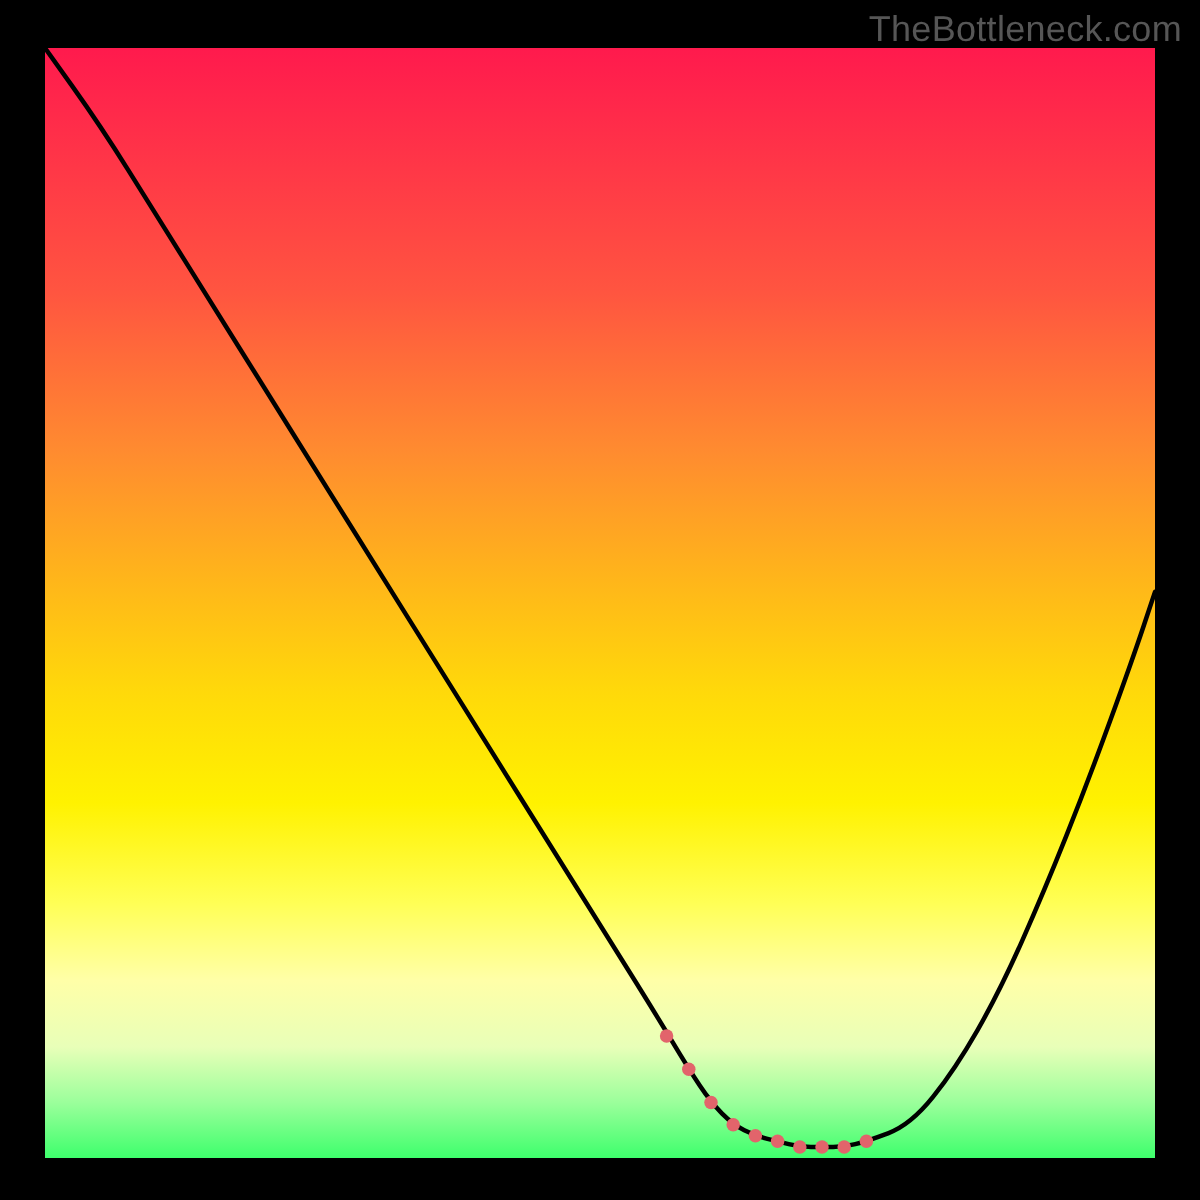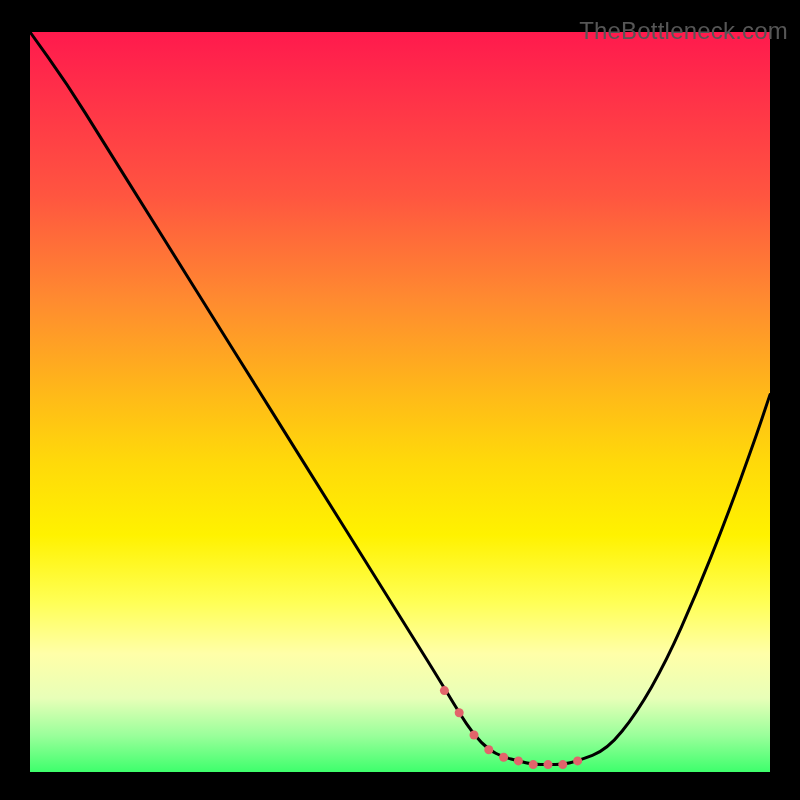--- a/index.html
+++ b/index.html
@@ -13,21 +13,20 @@
   .watermark {
     position: absolute;
     top: 6px;
     right: 12px;
     font-family: Arial, Helvetica, sans-serif;
     font-size: 24px;
     font-weight: 500;
     color: #565656;
     letter-spacing: 0.2px;
     z-index: 10;
-    margin-top: 11px;
   }
   .plot-area {
     position: absolute;
     left: 30px;
     top: 32px;
     width: 740px;
     height: 740px;
   }
   .gradient-bg {
     position: absolute;

